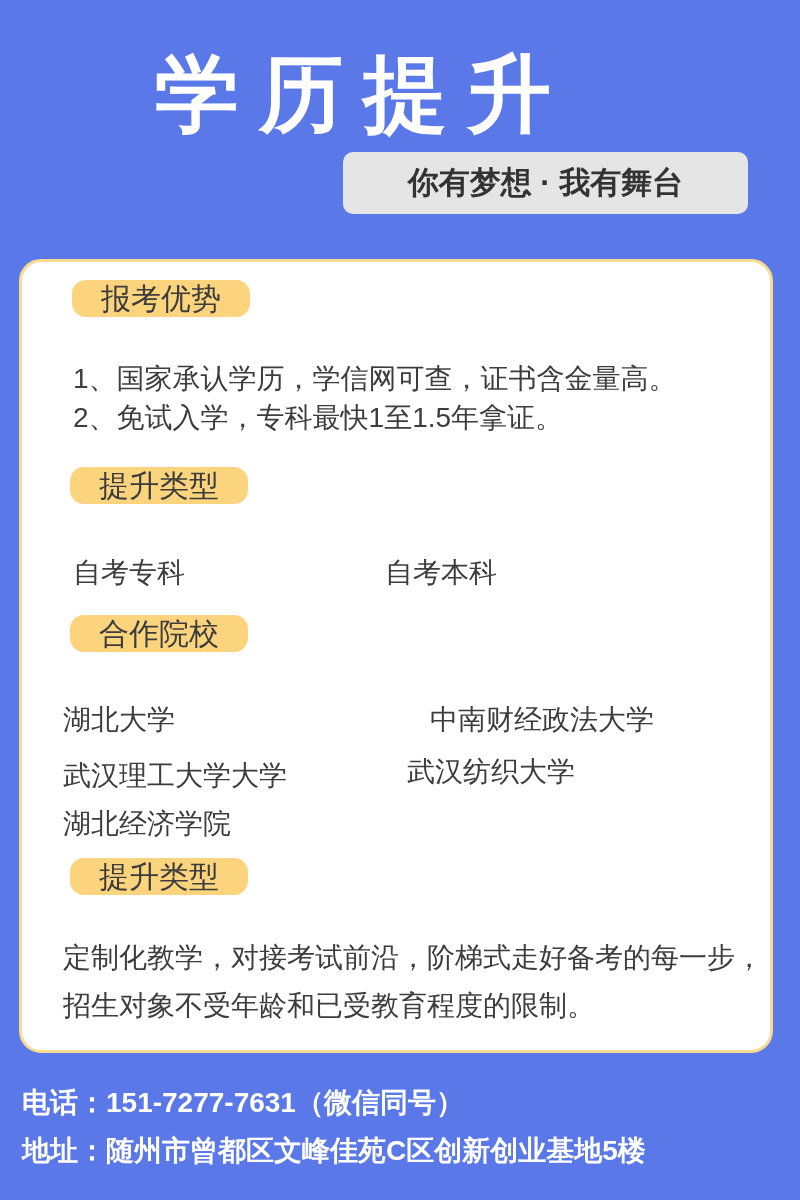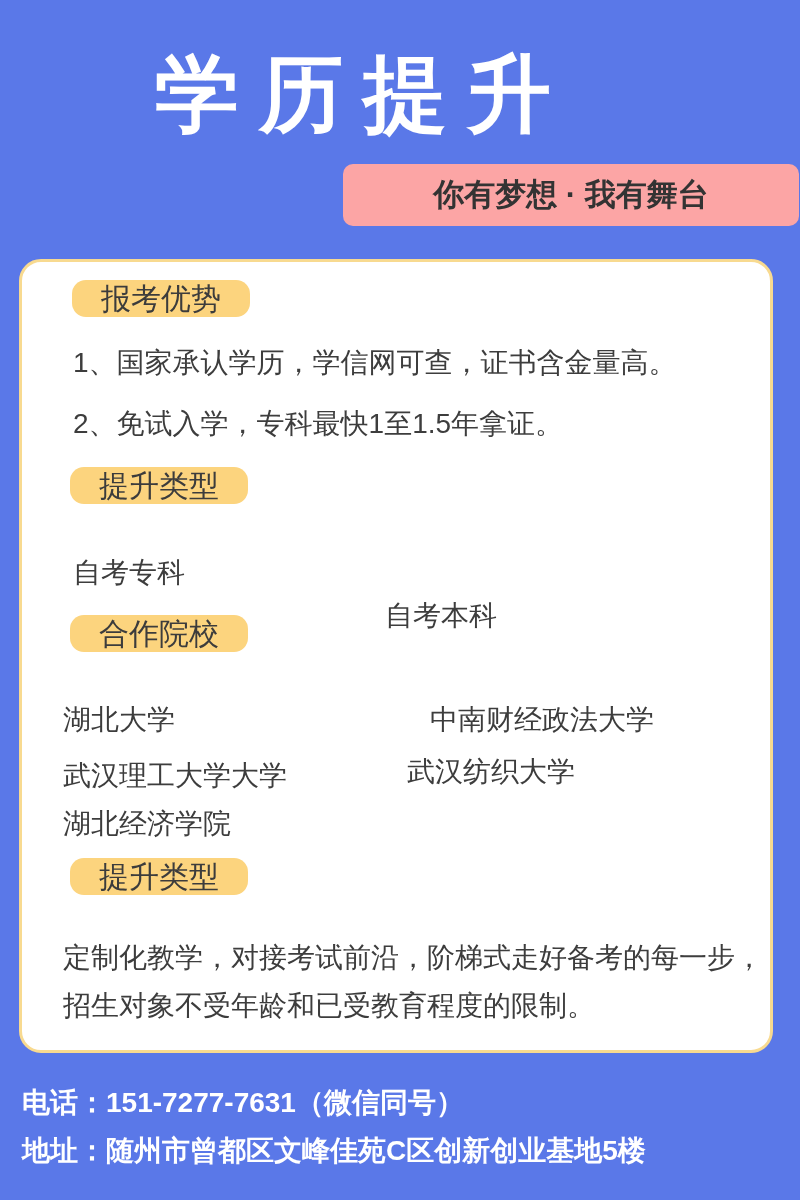--- a/index.html
+++ b/index.html
@@ -28,24 +28,24 @@
     white-space: nowrap;
   }
   .title .ls {
     display: inline-block;
     letter-spacing: 20px;
     margin-right: -20px;
   }
   .banner {
     position: absolute;
     left: 343px;
-    top: 164px;
-    width: 456px;
+    top: 152px;
+    width: 405px;
     height: 62px;
-    background: #fca5a5;
+    background: #e5e5e5;
     border-radius: 10px;
     display: flex;
     align-items: center;
     justify-content: center;
     font-size: 31px;
     font-weight: 600;
     color: #333333;
     white-space: nowrap;
   }
   .card {
@@ -72,25 +72,25 @@
   }
   .t {
     position: absolute;
     font-size: 28px;
     font-weight: 500;
     color: #3d3d3d;
     white-space: nowrap;
     line-height: 1.2;
   }
   .badge-advantages { left: 50px; top: 18px; }
-  .adv-line-1       { left: 51px; top: 84px; }
-  .adv-line-2       { left: 51px; top: 145px; }
+  .adv-line-1       { left: 51px; top: 100px; }
+  .adv-line-2       { left: 51px; top: 139px; }
   .badge-types      { left: 48px; top: 205px; }
   .type-option-1    { left: 51px; top: 294px; text-align: right; }
-  .type-option-2    { left: 363px; top: 294px; margin-top: 43px; }
+  .type-option-2    { left: 363px; top: 294px; }
   .badge-partners   { left: 48px; top: 353px; }
   .uni-1            { left: 41px;  top: 441px; }
   .uni-2            { left: 408px; top: 441px; }
   .uni-3            { left: 41px;  top: 497px; }
   .uni-4            { left: 385px; top: 493px; }
   .uni-5            { left: 41px;  top: 545px; }
   .badge-features   { left: 48px; top: 596px; }
   .feat-line-1      { left: 41px; top: 679px; }
   .feat-line-2      { left: 41px; top: 727px; }
   .footer-line {

